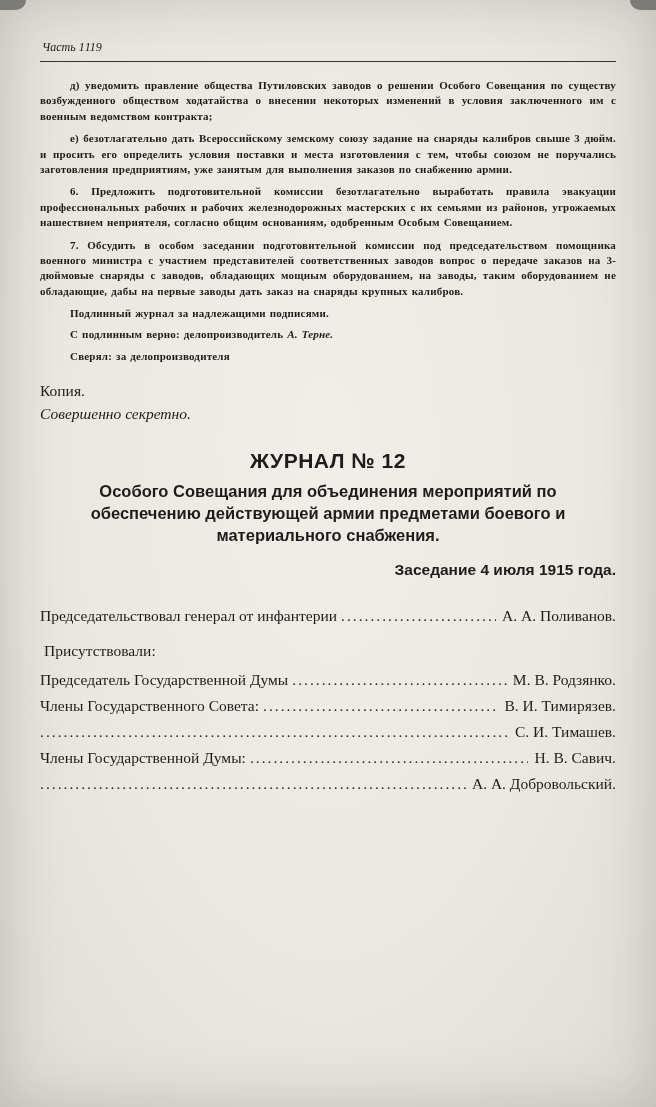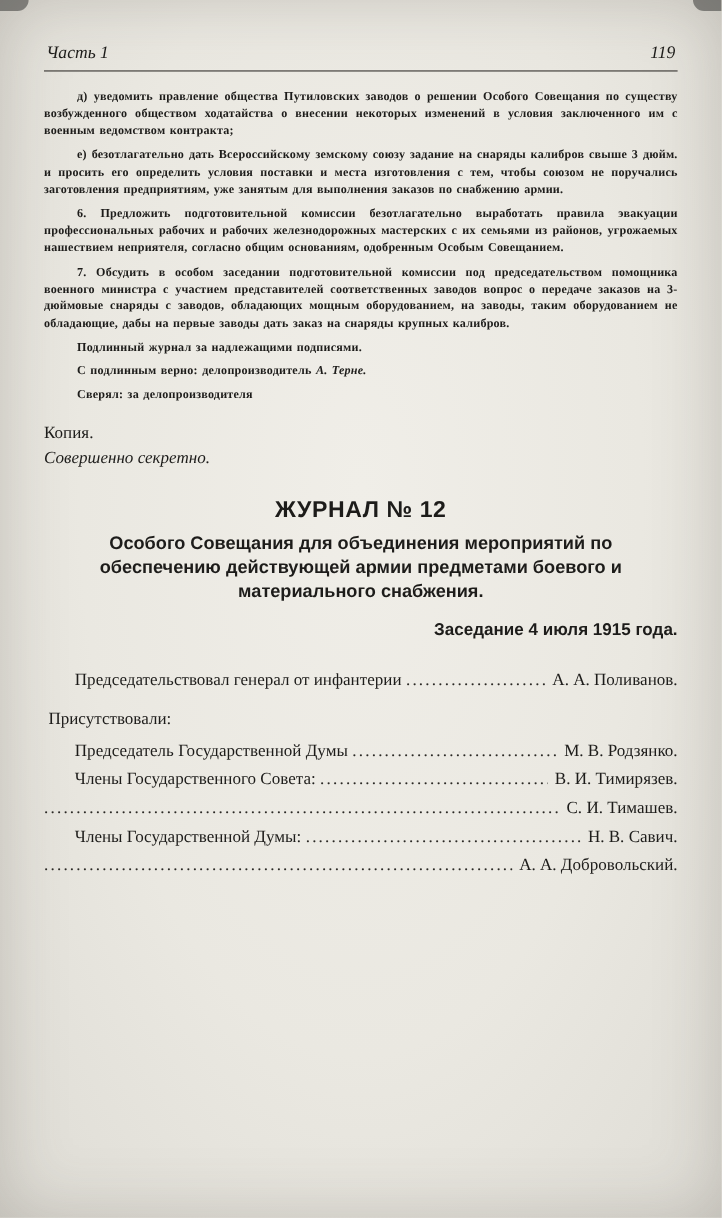--- a/index.html
+++ b/index.html
@@ -19,22 +19,22 @@
   }
   .corner{position:absolute;top:0;width:26px;height:10px;background:#3a3a38;opacity:.55;}
   .corner.left{left:0;border-bottom-right-radius:12px;}
   .corner.right{right:0;border-bottom-left-radius:12px;}
   .page{
     position:relative;
     padding:40px 40px 0 40px;
   }
   
   .running-head{
-    display:flex;justify-content:space-between;align-items:baseline;
-    font-style:italic;font-size:16px;
+    display:flex;align-items:baseline;
+    font-style:italic;font-size:12px;
     padding:0 2px 4px 2px;
   }
   .rule{border:0;border-top:1.6px solid #35332f;margin:2px 0 0 0;}
 
   
   .bodytext{margin-top:16px;}
   p.para{
     font-size:11px;line-height:1.4;
     text-align:justify;text-indent:30px;
     margin:0 0 7px 0;
@@ -69,21 +69,21 @@
     font-family:"Liberation Sans","DejaVu Sans",sans-serif;
     text-align:right;
   }
 
   
   .roster{margin-top:24px;font-size:15.5px;}
   .leader-row{
     display:flex;align-items:baseline;
     line-height:26px;white-space:nowrap;
   }
-  .leader-row .lbl{flex:0 0 auto;padding-right:4px;margin-left:28px;}
+  .leader-row .lbl{flex:0 0 auto;padding-right:4px;}
   .leader-row .dots{
     flex:1 1 auto;overflow:hidden;
     letter-spacing:2px;color:#2a2824;
     min-width:10px;
   }
   .leader-row .nm{flex:0 0 auto;padding-left:6px;text-align:right;}
   .present{margin:10px 0 4px 4px;line-height:24px;}
 </style>
 </head>
 <body>

